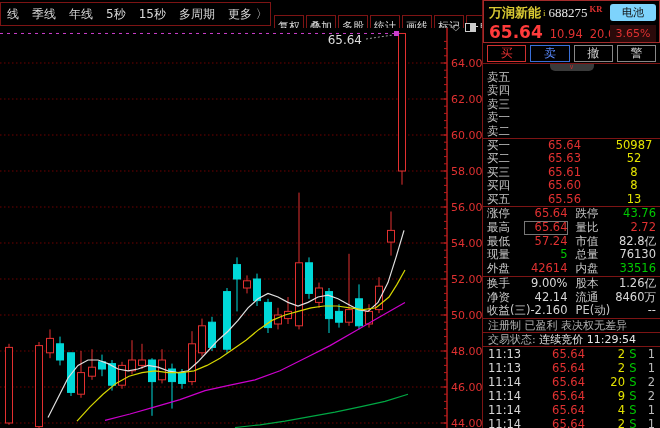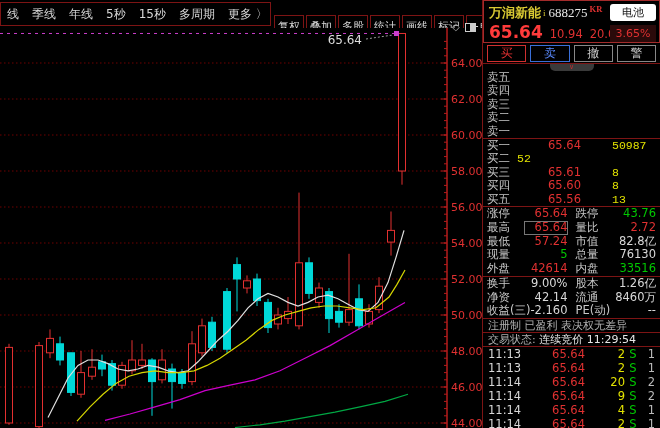--- a/index.html
+++ b/index.html
@@ -25,34 +25,34 @@
   #p-header{height:43px;border:1px solid #a32b2b;margin:0;padding:2px 4px 0 5px;position:relative;}
   .h-row1{display:flex;align-items:center;height:19px;white-space:nowrap;font-family:Liberation Serif, serif;}
   .h-name{color:#d8c832;font-size:13px;font-weight:bold;}
   .h-info{color:#d8c832;font-size:9px;margin:0 3px 0 2px;}
   .h-code{color:#e8e8e8;font-size:13px;}
   .h-tags{color:#e03131;font-size:8.5px;font-weight:bold;margin-left:2px;position:relative;top:-4px;}
   .h-row2{display:flex;align-items:baseline;height:20px;white-space:nowrap;}
   .h-price{color:#ff3b3b;font-size:17px;font-weight:bold;}
   .h-chg,.h-pct{color:#e03131;font-size:11.5px;margin-left:7px;}
   .h-indwrap{position:absolute;right:3px;top:3px;width:46px;text-align:center;}
-  .h-industry{background:#ffffff;color:#111;font-size:11px;border-radius:3px;height:17px;line-height:17px;cursor:pointer;}
+  .h-industry{background:#7dd3fc;color:#111;font-size:11px;border-radius:3px;height:17px;line-height:17px;cursor:pointer;}
   .h-indpct{background:#2b0a0a;color:#e03131;font-size:11px;height:17px;line-height:17px;margin-top:4px;}
   #p-btns{height:21px;display:flex;gap:4px;padding:2px 4px;}
   .t-btn{flex:1;height:17px;line-height:15px;text-align:center;font-size:12px;background:#000;cursor:pointer;}
   .t-btn.buy{border:1px solid #d03030;color:#e03131;}
   .t-btn.sell{border:1px solid #3a6fd8;color:#5a8aff;}
   .t-btn.plain{border:1px solid #888;color:#ccc;}
   #collapse-tab{position:relative;height:7px;}
   #collapse-tab .tab{position:absolute;left:50%;transform:translateX(-50%);top:0;width:44px;height:7px;
     background:#3a3a3a;border-radius:0 0 5px 5px;color:#c03030;font-size:7px;line-height:6px;text-align:center;cursor:pointer;}
   .ob-row{display:flex;height:13.4px;line-height:13.4px;padding:0 4px;}
   .ob-label{width:30px;color:#c8c8c8;}
   .ob-price{flex:1;text-align:center;color:#e03131;}
-  .ob-vol{width:44px;text-align:left;color:#e3e300;font-family:Liberation Mono, monospace;}
+  .ob-vol{width:44px;text-align:center;color:#e3e300;}
   #bids{border-top:1px solid #7d1414;}
   .st-row{display:flex;height:13.8px;line-height:13.8px;padding:0 4px;}
   .st-label{width:37px;color:#c8c8c8;white-space:nowrap;}
   .st-val{flex:1;text-align:right;white-space:nowrap;}
   .st-val.boxed{outline:1px solid #777;outline-offset:-1px;}
   .st-gap{width:8px;}
   .t-red{color:#e03131;} .t-green{color:#00c800;} .t-white{color:#d8d8d8;}
   #p-info{height:14px;line-height:14px;padding:0 5px;color:#b0b0b0;font-size:11px;white-space:nowrap;}
   #p-session{height:14px;line-height:14px;padding:0 5px;white-space:nowrap;font-size:11px;}
   #p-session .lbl{color:#b0b0b0;margin-top:16px;} #p-session .val{color:#e8e8e8;}
@@ -310,38 +310,39 @@
         <span class="ob-label">卖四</span>
         <span class="ob-price"></span>
         <span class="ob-vol"></span>
       </div>
       <div class="ob-row">
         <span class="ob-label">卖三</span>
         <span class="ob-price"></span>
         <span class="ob-vol"></span>
       </div>
       <div class="ob-row">
+        <span class="ob-label">卖一</span>
+        <span class="ob-price"></span>
+        <span class="ob-vol"></span>
+      </div>
+      <div class="ob-row">
         <span class="ob-label">卖二</span>
         <span class="ob-price"></span>
         <span class="ob-vol"></span>
       </div>
-      <div class="ob-row">
-        <span class="ob-label">卖一</span>
-        <span class="ob-price"></span>
-        <span class="ob-vol"></span>
-      </div>
     </div>
   <div id="bids" class="sect">
       <div class="ob-row">
         <span class="ob-label">买一</span>
         <span class="ob-price">65.64</span>
         <span class="ob-vol">50987</span>
       </div>
       <div class="ob-row">
         <span class="ob-label">买二</span>
+        <span class="ob-price">65.63</span>
         <span class="ob-vol">52</span>
       </div>
       <div class="ob-row">
         <span class="ob-label">买三</span>
         <span class="ob-price">65.61</span>
         <span class="ob-vol">8</span>
       </div>
       <div class="ob-row">
         <span class="ob-label">买四</span>
         <span class="ob-price">65.60</span>

